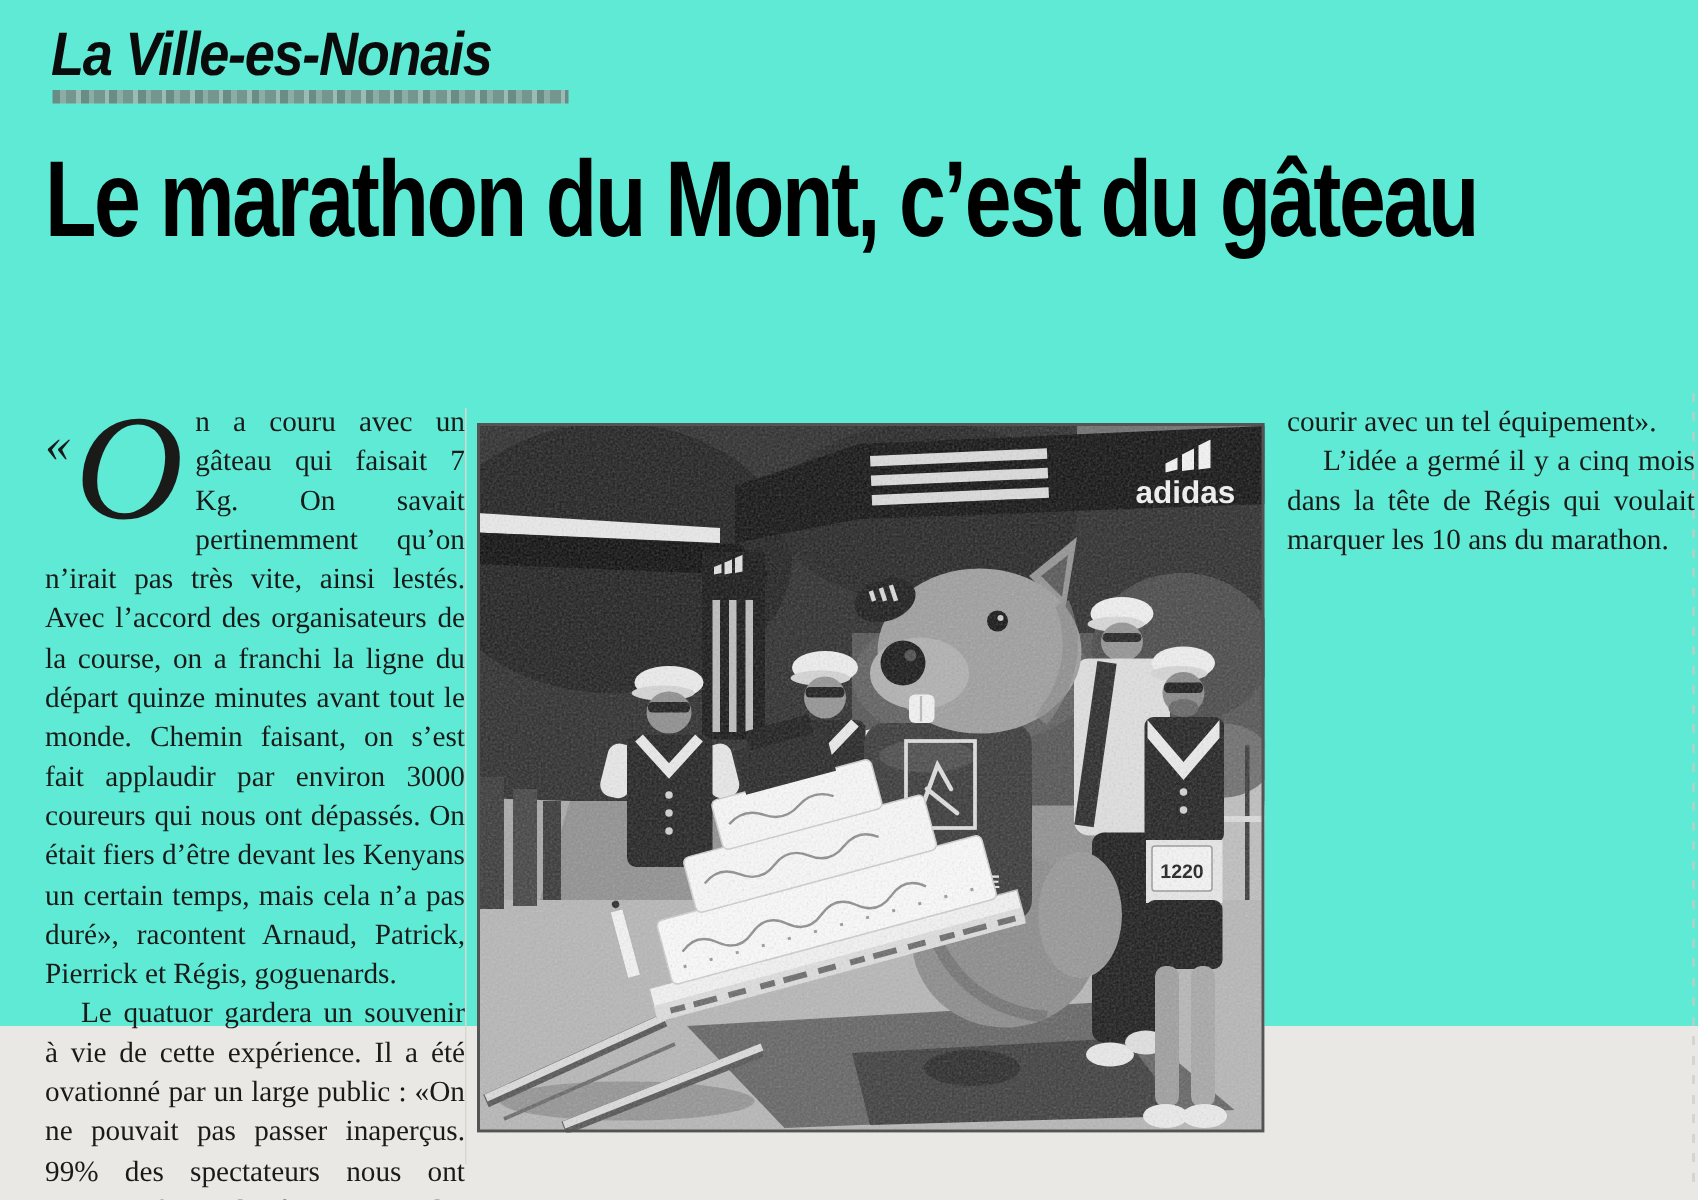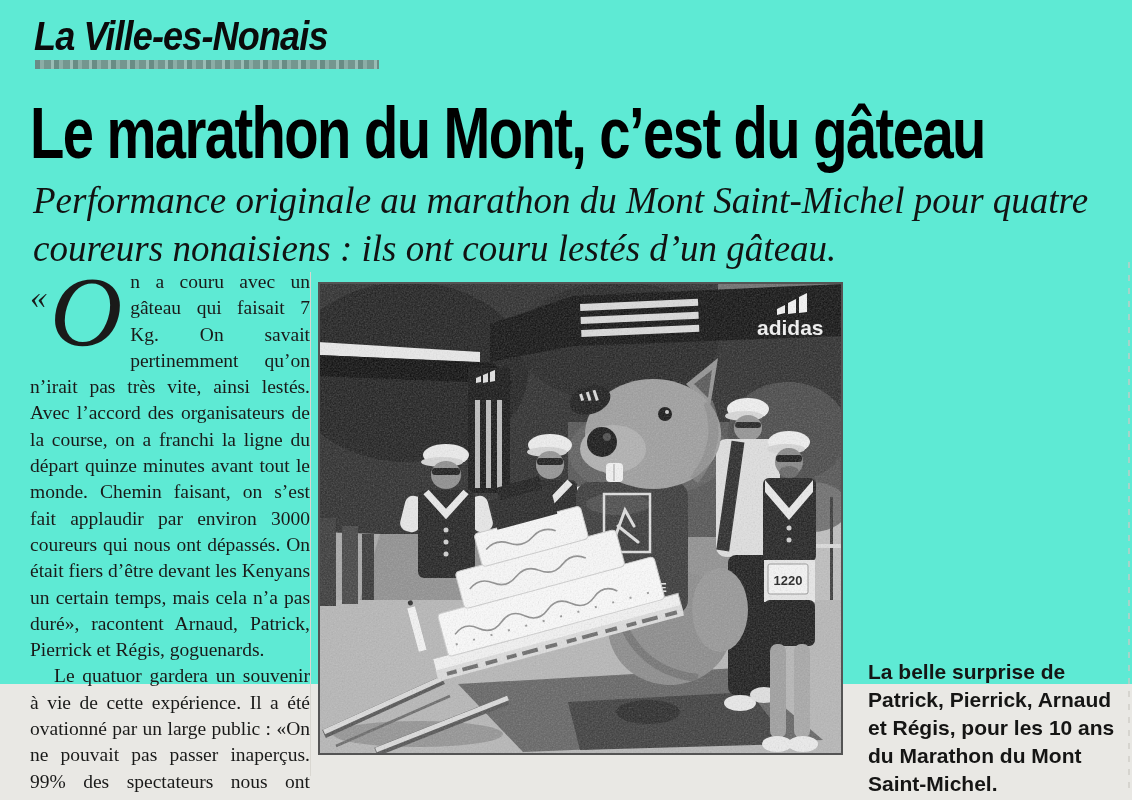--- a/index.html
+++ b/index.html
@@ -44,21 +44,20 @@
 </head>
 <body>
 
 <div class="page">
 
   <div class="kicker">La Ville-es-Nonais</div>
   <div class="kicker-bar"></div>
 
   <div class="headline">Le marathon du Mont, c’est du gâteau</div>
 
-  <div class="deck">Performance originale au marathon du Mont Saint-Michel pour quatre coureurs nonaisiens : ils ont couru lestés d’un gâteau.</div>
 
   <div class="bodycol colL">
     <p><span class="openq">«</span><span class="dropcap">O</span><span class="it">n a couru avec un gâteau qui faisait 7 Kg. On savait pertinemment qu’on n’irait pas très vite, ainsi lestés. Avec l’accord des organisateurs de la course, on a franchi la ligne du départ quinze minutes avant tout le monde. Chemin faisant, on s’est fait applaudir par environ 3000 coureurs qui nous ont dépassés. On était fiers d’être devant les Kenyans un certain temps, mais cela n’a pas duré»,</span><span> racontent Arnaud, Patrick, Pierrick et Régis, goguenards.</span></p>
     <p class="indent"><span>Le quatuor gardera un souvenir à vie de cette expérience. Il a été ovationné par un large public : </span><span class="it">«On ne pouvait pas passer inaperçus. 99% des spectateurs nous ont encouragés. On l’a fait pour rigoler mais cela n’est pas évident de</span></p>
   </div>
 
   <div class="vrule"></div>
   <div class="edge-rule"></div>
 
   <div class="photo">
@@ -245,17 +244,18 @@
         <rect x="-16" y="62" width="9" height="46" fill="#f0eee9" stroke="#b3b0aa"></rect>
         <circle cx="-11" cy="58" r="2.5" fill="#2b2925"></circle>
       </g>
 
       <rect x="0" y="0" width="525" height="473" filter="url(#grain)"></rect>
       <rect x="1" y="1" width="523" height="471" fill="none" stroke="#57554f" stroke-width="2"></rect>
     </svg>
   </div>
 
   <div class="bodycol colR">
+    <p><span class="it">courir avec un tel équipement».</span></p>
+    <p class="indent">L’idée a germé il y a cinq mois dans la tête de Régis qui voulait marquer les 10 ans du marathon.</p>
   </div>
 
-  <div class="caption">La belle surprise de Patrick, Pierrick, Arnaud et Régis, pour les 10 ans du Marathon du Mont Saint-Michel.</div>
 
 </div>
 
 </body></html>

